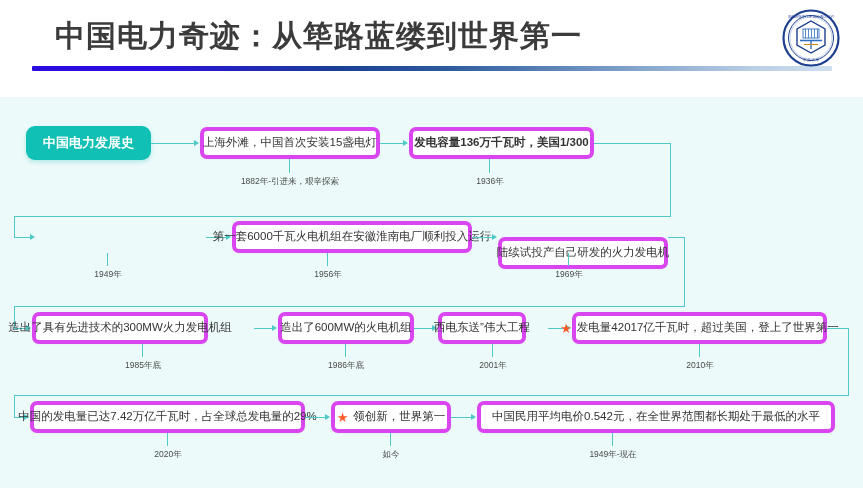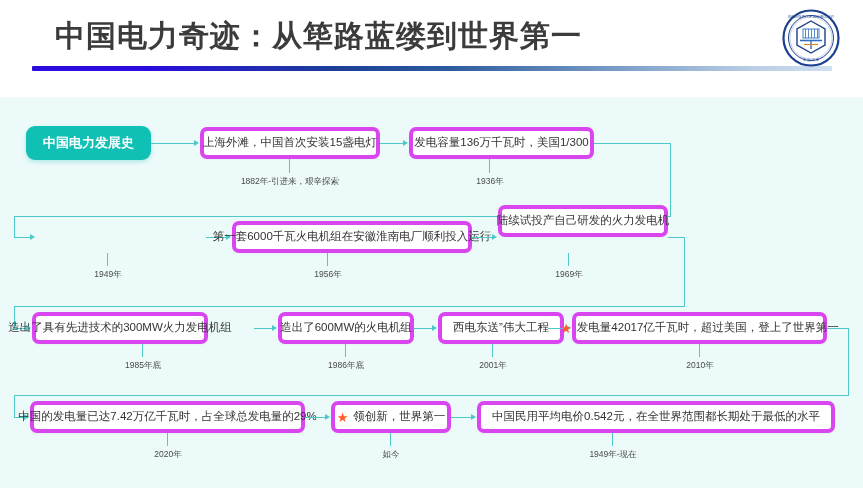--- a/index.html
+++ b/index.html
@@ -117,21 +117,21 @@
 
     <div class="node" style="left:200px; top:30px; width:180px; height:32px;">
       <span>上海外滩，中国首次安装15盏电灯</span>
     </div>
     <div class="tick" style="left:289px; top:62px; height:14px;"></div>
     <div class="date" style="left:290px; top:79px;">1882年-引进来，艰辛探索</div>
 
     <div class="hline" style="left:380px; top:45.5px; width:25px;"></div>
     <div class="arrow-r" style="left:403px; top:42.5px;"></div>
 
-    <div class="node" style="left:409px; top:30px; width:185px; height:32px;">
+    <div class="node" style="left:409px; top:30px; width:185px; height:32px;font-weight:bold;">
       <span>发电容量136万千瓦时，美国1/300</span>
     </div>
     <div class="tick" style="left:489px; top:62px; height:14px;"></div>
     <div class="date" style="left:490px; top:79px;">1936年</div>
 
     <div class="hline" style="left:594px; top:45.5px; width:77px;"></div>
     <div class="vline" style="left:669.6px; top:45.5px; height:74px;"></div>
     <div class="hline" style="left:14px; top:118.5px; width:657px;"></div>
     <div class="vline" style="left:14px; top:118.5px; height:22px;"></div>
     <div class="hline" style="left:14px; top:139.5px; width:18px;"></div>
@@ -145,21 +145,21 @@
 
     <div class="node" style="left:232px; top:124px; width:240px; height:32px;">
       <span>第一套6000千瓦火电机组在安徽淮南电厂顺利投入运行</span>
     </div>
     <div class="tick" style="left:327px; top:156px; height:13px;"></div>
     <div class="date" style="left:328px; top:172px;">1956年</div>
 
     <div class="hline" style="left:472px; top:139.5px; width:22px;"></div>
     <div class="arrow-r" style="left:492px; top:136.5px;"></div>
 
-    <div class="node" style="left:498px; top:108px; width:170px; height:32px;">
+    <div class="node" style="left:498px; top:140px; width:170px; height:32px;">
       <span>陆续试投产自己研发的火力发电机</span>
     </div>
     <div class="tick" style="left:568px; top:156px; height:13px;"></div>
     <div class="date" style="left:569px; top:172px;">1969年</div>
 
     <div class="hline" style="left:668px; top:139.5px; width:17px;"></div>
     <div class="vline" style="left:683.6px; top:139.5px; height:70px;"></div>
     <div class="hline" style="left:14px; top:208.5px; width:671px;"></div>
     <div class="vline" style="left:14px; top:208.5px; height:23px;"></div>
     <div class="hline" style="left:14px; top:230.5px; width:14px;"></div>
@@ -176,21 +176,21 @@
 
     <div class="node" style="left:278px; top:215px; width:136px; height:32px;">
       <span>造出了600MW的火电机组</span>
     </div>
     <div class="tick" style="left:345px; top:247px; height:13px;"></div>
     <div class="date" style="left:346px; top:263px;">1986年底</div>
 
     <div class="hline" style="left:414px; top:230.5px; width:20px;"></div>
     <div class="arrow-r" style="left:432px; top:227.5px;"></div>
 
-    <div class="node" style="left:438px; top:215px; width:126px; height:32px;">
+    <div class="node" style="left:438px; top:215px; width:88px; height:32px;">
       <span>西电东送”伟大工程</span>
     </div>
     <div class="tick" style="left:492px; top:247px; height:13px;"></div>
     <div class="date" style="left:493px; top:263px;">2001年</div>
 
     <div class="hline" style="left:548px; top:230.5px; width:20px;"></div>
     <div class="arrow-r" style="left:566px; top:227.5px;"></div>
 
     <div class="node" style="left:572px; top:215px; width:255px; height:32px;">
       <span class="star">★</span>

